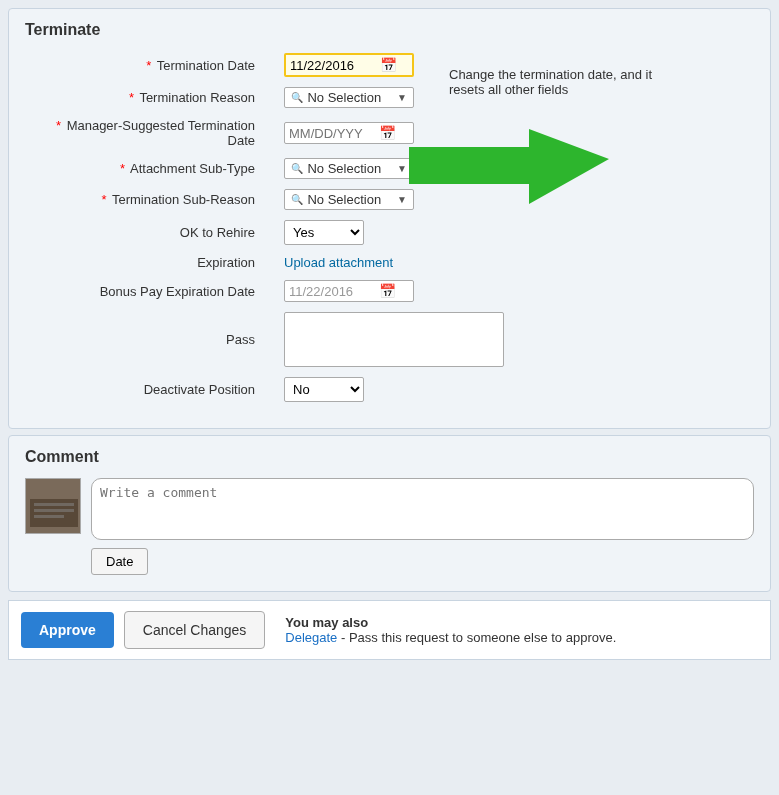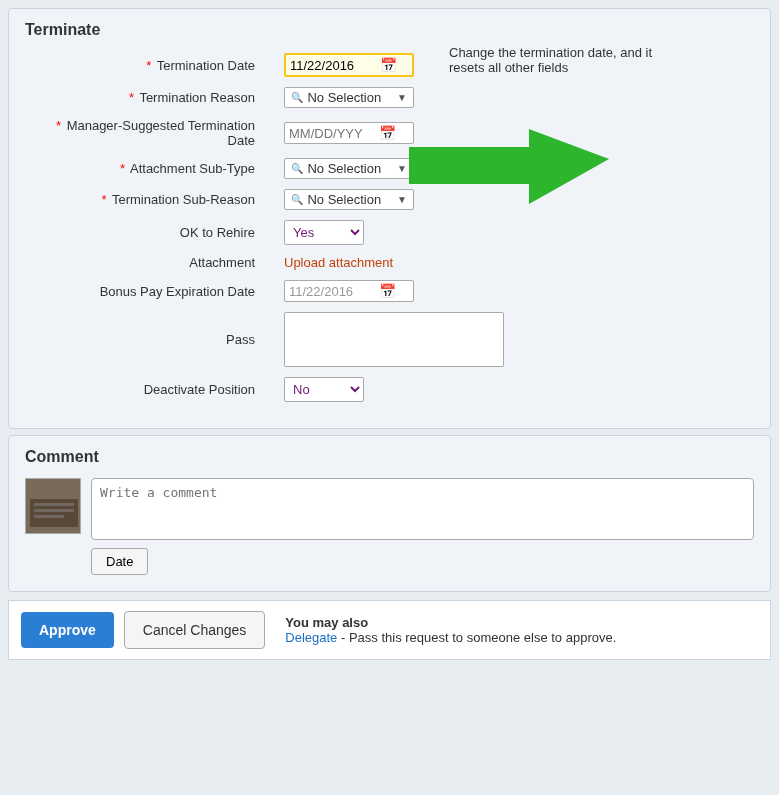--- a/index.html
+++ b/index.html
@@ -124,45 +124,45 @@
       font-size: 10px;
       color: #555;
     }
 
     .select-simple {
       border: 1px solid #aaa;
       background: #fff;
       padding: 3px 4px;
       border-radius: 2px;
       font-size: 13px;
-      color: #701a75;
+      color: #000000;
       width: 80px;
       cursor: pointer;
     }
 
     .upload-link {
-      color: #c2410c;
+      color: #0369a1;
       text-decoration: none;
       cursor: pointer;
     }
 
     .notes-textarea {
       border: 1px solid #aaa;
       background: #fff;
       width: 220px;
       height: 55px;
       resize: none;
       font-size: 13px;
       padding: 4px;
       border-radius: 2px;
     }
 
     .info-box {
       position: absolute;
-      top: 36px;
+      top: 58px;
       left: 440px;
       font-size: 13px;
       color: #333;
       max-width: 230px;
     }
 
     
     .arrow-container {
       position: absolute;
       top: 120px;
@@ -204,21 +204,21 @@
       width: 100%;
       height: 100%;
       background: linear-gradient(135deg, #888 0%, #555 50%, #333 100%);
       position: relative;
     }
 
     .comment-input {
       flex: 1;
       height: 62px;
       border: 1px solid #aaa;
-      border-radius: 4px;
+      border-radius: 10px;
       padding: 6px 8px;
       font-size: 13px;
       color: #999;
       background: #fff;
       resize: none;
     }
 
     .post-btn {
       display: inline-block;
       margin-top: 8px;
@@ -364,21 +364,21 @@
         <span>OK to Rehire</span>
       </div>
       <select class="select-simple">
         <option>Yes</option>
         <option>No</option>
       </select>
     </div>
 
     <div class="form-row">
       <div class="form-label">
-        <span>Attachment</span>
+        <span>Expiration</span>
       </div>
       <a class="upload-link">Upload attachment</a>
     </div>
 
     <div class="form-row">
       <div class="form-label">
         <span>Bonus Pay Expiration Date</span>
       </div>
       <div class="date-input-wrapper-plain">
         <input type="text" value="11/22/2016" style="">

